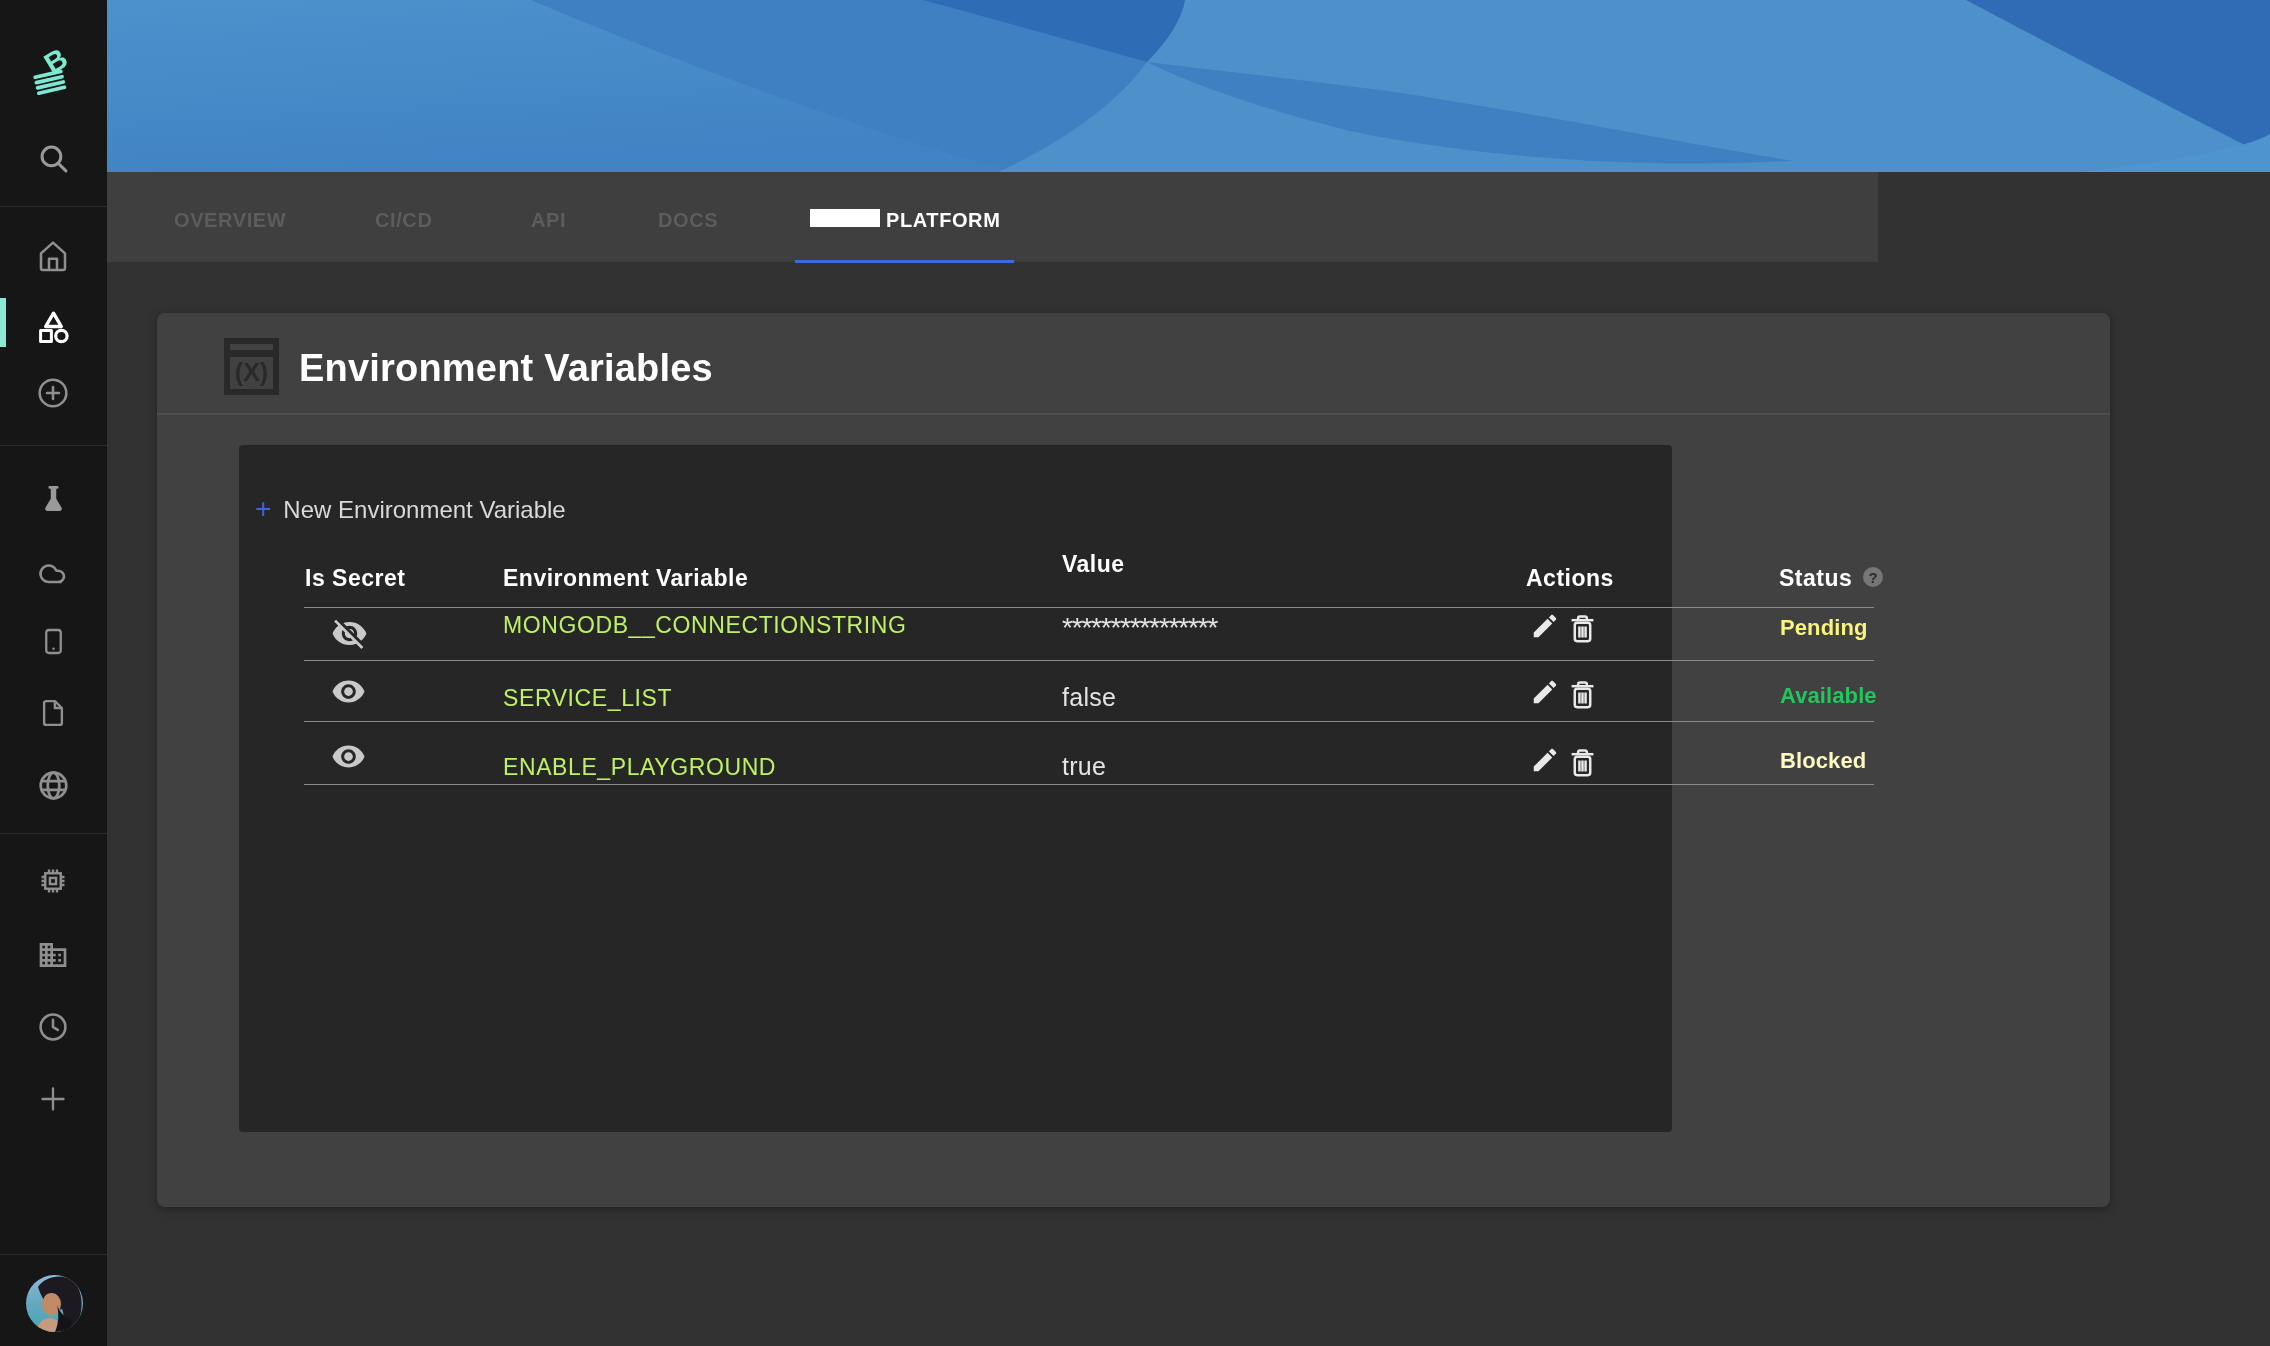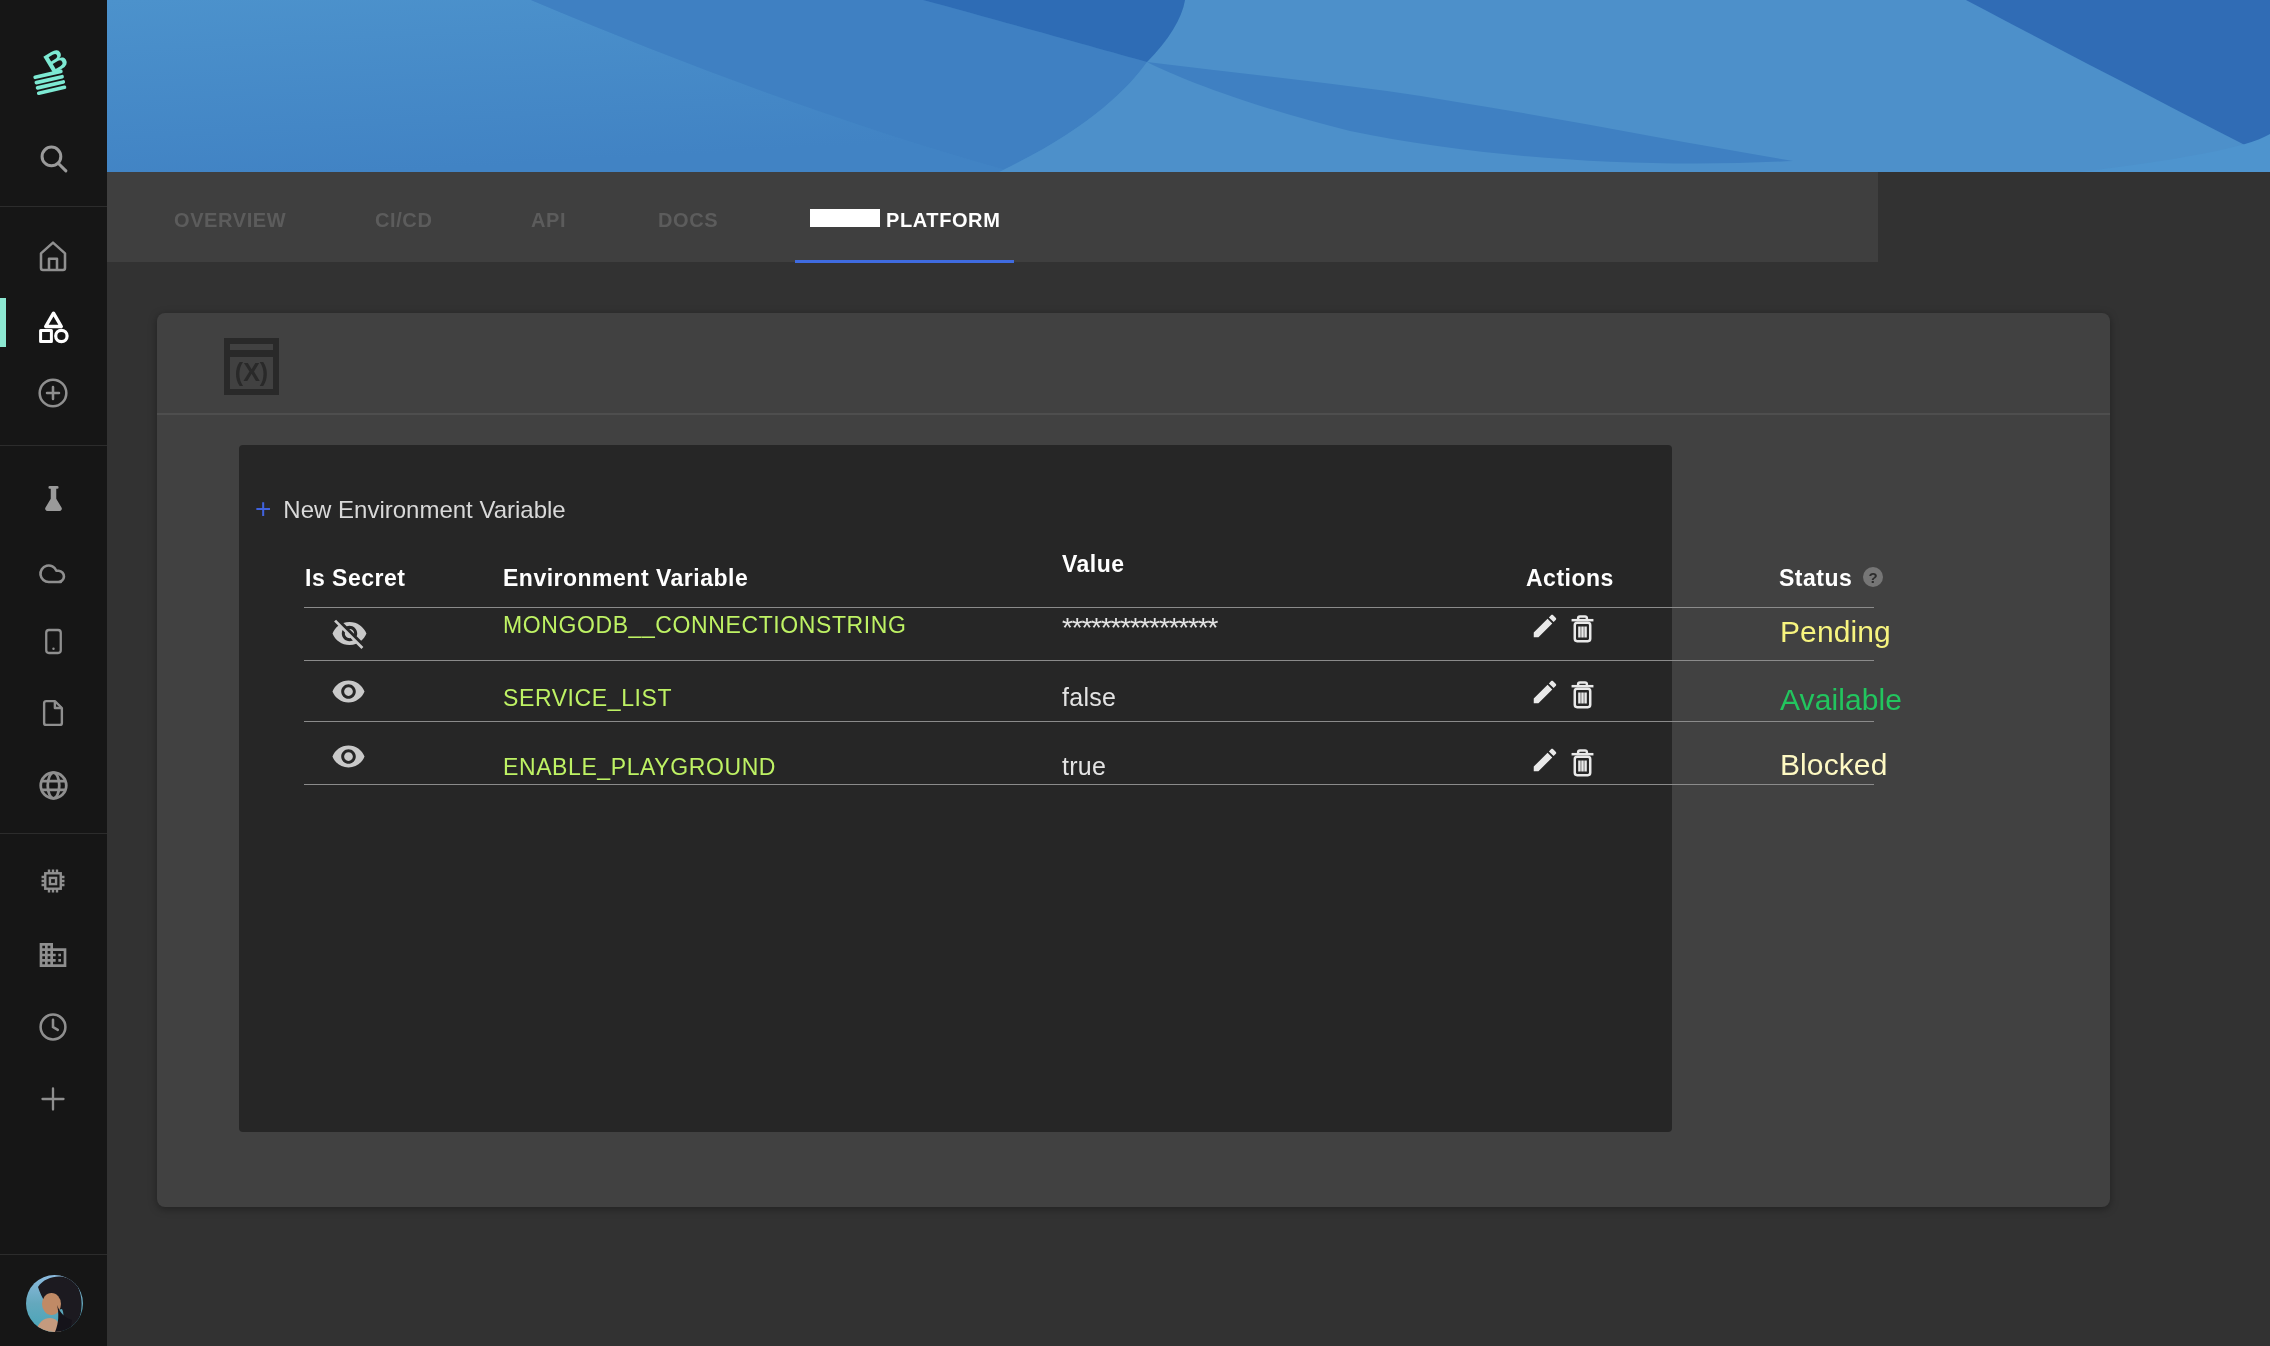--- a/index.html
+++ b/index.html
@@ -15,21 +15,21 @@
     box-shadow:0 2px 8px rgba(0,0,0,.35)}
   #phead{left:0;top:0;width:100%;height:100px;border-bottom:2px solid #4e4e4e}
   #ptitle{left:142px;top:34px;font-size:38px;font-weight:bold;color:#fff;letter-spacing:.2px}
   #inner{left:82px;top:132px;width:1433px;height:687px;background:#262626;border-radius:4px}
   #newvar{left:16px;top:48px;font-size:24px;color:#d9d9d9}
   #newvar .plus{color:#4062dd;font-size:28px;margin-right:12px;font-weight:normal}
   .th{position:absolute;font-size:23px;line-height:1;font-weight:bold;color:#fff;letter-spacing:.5px}
   .divline{position:absolute;left:65px;width:1570px;height:1px;background:#8b8b8b}
   .lbl{position:absolute;font-size:23px;line-height:1;color:#bef264;letter-spacing:.6px;white-space:nowrap}
   .val{position:absolute;font-size:25px;line-height:1;color:#e3e3e3;letter-spacing:.3px;white-space:nowrap}
-  .status{position:absolute;font-size:30px;line-height:1;font-weight:normal;letter-spacing:.1px}
+  .status{position:absolute;font-size:22px;line-height:1;font-weight:bold;letter-spacing:.1px}
   svg{position:absolute;overflow:visible}
   #sidebar{left:0;top:0;width:107px;height:1346px;background:#161616}
   .sdiv{position:absolute;left:0;width:107px;height:1px;background:#2c2c2c}
   #activebar{left:0;top:298px;width:6px;height:49px;background:#8ce8d2}
 </style>
 </head>
 <body>
 
 <div id="banner" class="abs">
 <svg width="2163" height="172" viewBox="0 0 2163 172" preserveAspectRatio="none" style="left:0;top:0">
@@ -66,20 +66,21 @@
   <div id="underline" class="abs"></div>
 </div>
 
 <div id="panel" class="abs">
   <div id="phead" class="abs">
     <svg style="left:67px;top:25px" width="55" height="57" viewBox="0 0 55 57">
       <rect x="3" y="3" width="49" height="51" fill="none" stroke="#292929" stroke-width="6"></rect>
       <rect x="6" y="12" width="43" height="7" fill="#292929"></rect>
       <text x="27.5" y="43" font-size="25" font-weight="bold" fill="#292929" text-anchor="middle" font-family="Liberation Sans">(X)</text>
     </svg>
+    <div id="ptitle" class="abs">Environment Variables</div>
   </div>
 
   <div id="inner" class="abs">
     <div id="newvar" class="abs"><span class="plus">+</span>New Environment Variable</div>
 
     <div class="th" style="left:66px;top:122px">Is Secret</div>
     <div class="th" style="left:264px;top:122px">Environment Variable</div>
     <div class="th" style="left:823px;top:108px">Value</div>
     <div class="th" style="left:1287px;top:122px">Actions</div>
     <div class="th" style="left:1540px;top:122px">Status</div>

